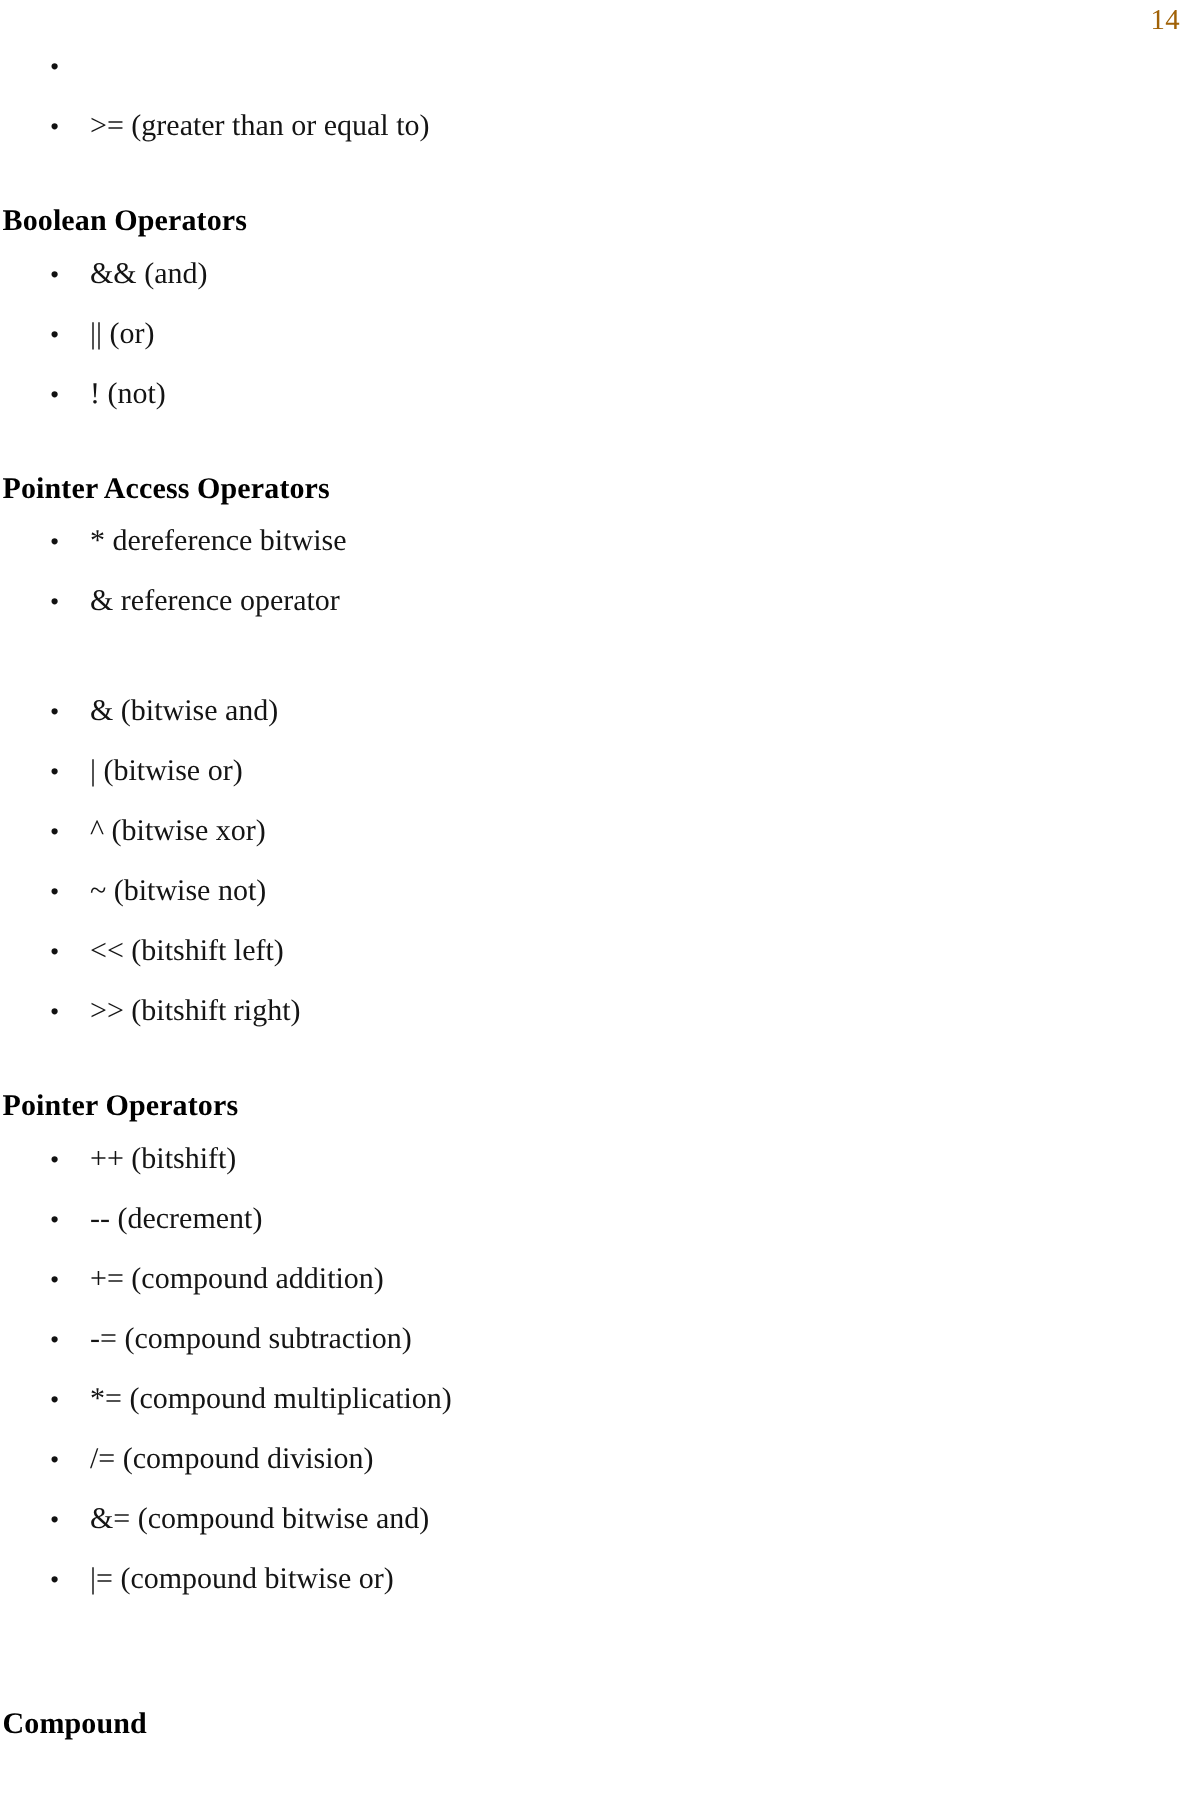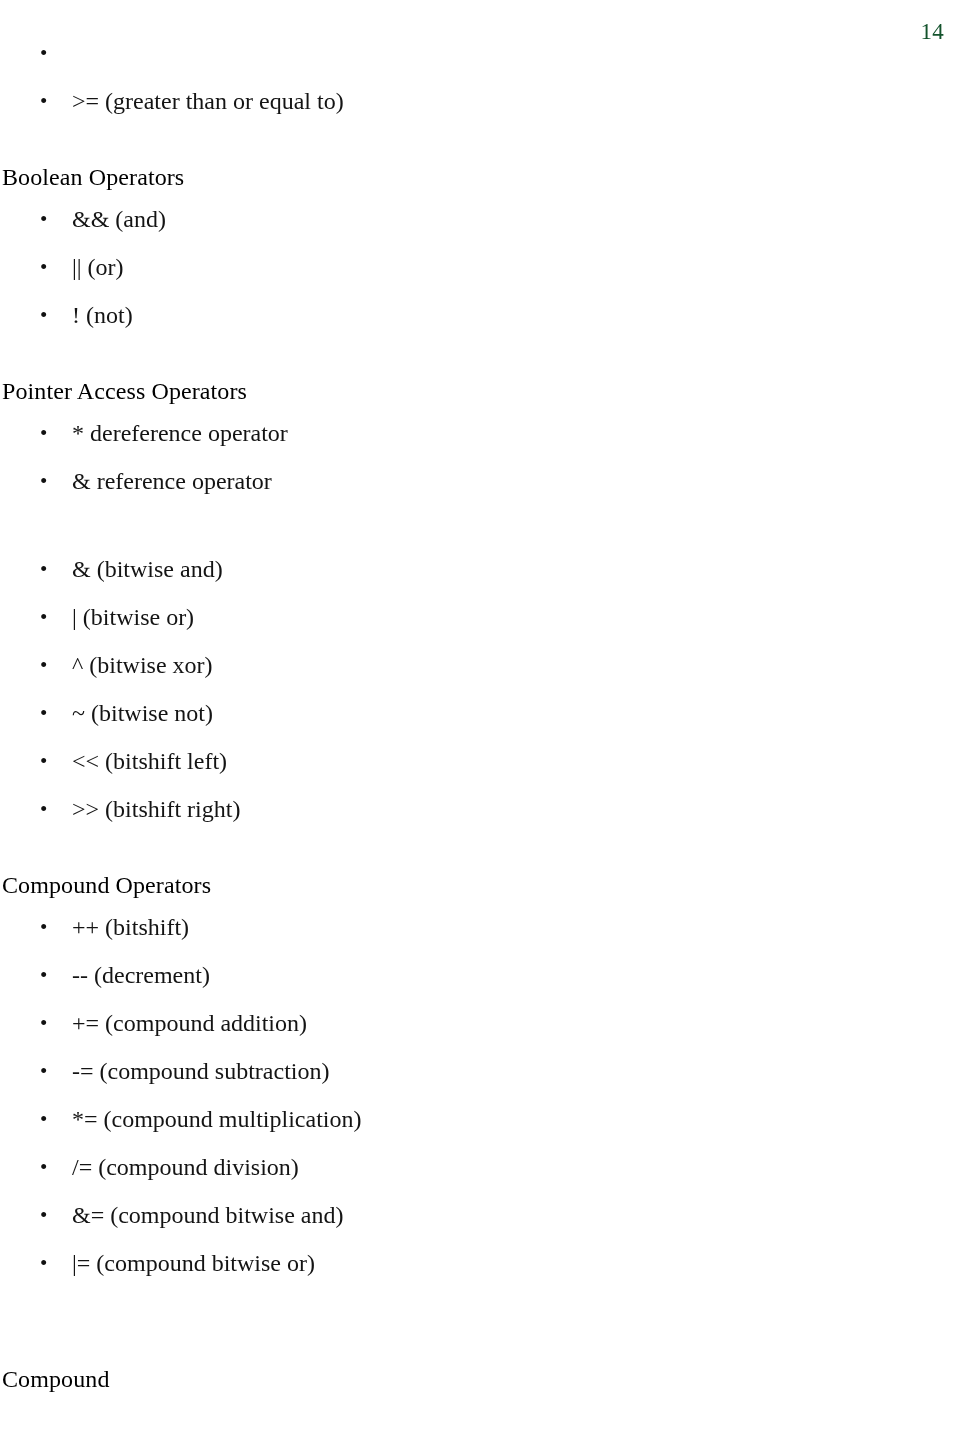--- a/index.html
+++ b/index.html
@@ -21,42 +21,42 @@
   .page {
     position: relative;
     width: 960px;
     height: 1455px;
     box-sizing: border-box;
   }
 
   
   .page-number {
     position: absolute;
-    top: 18px;
+    top: 2px;
     right: 16px;
     font-size: 23px;
     line-height: 28px;
     font-weight: 400;
     letter-spacing: 0.3px;
-    color: #14532d;
+    color: #a16207;
   }
 
   
   .content {
     position: absolute;
     left: 0px;
     top: 38px;
     width: 900px;
   }
 
   
   .section-heading {
     font-size: 24px;
     line-height: 30px;
-    font-weight: 400;
+    font-weight: 700;
     color: #000000;
     margin: 0;
     padding: 0 0 0 2px;
     letter-spacing: 0.1px;
     white-space: pre;
   }
 
   
   .bullet-list {
     list-style: none;
@@ -117,35 +117,35 @@
         <div class="gap-after-heading"></div>
         <ul class="bullet-list">
           <li class="bullet-item"><span class="bullet-marker">•</span><span class="bullet-text">&amp;&amp; (and)</span></li>
           <li class="bullet-item"><span class="bullet-marker">•</span><span class="bullet-text">|| (or)</span></li>
           <li class="bullet-item"><span class="bullet-marker">•</span><span class="bullet-text">! (not)</span></li>
         </ul>
         <div class="gap-before-heading"></div>
         <div class="section-heading">Pointer Access Operators</div>
         <div class="gap-after-heading"></div>
         <ul class="bullet-list">
-          <li class="bullet-item"><span class="bullet-marker">•</span><span class="bullet-text">* dereference operator</span></li>
+          <li class="bullet-item"><span class="bullet-marker">•</span><span class="bullet-text">* dereference bitwise</span></li>
           <li class="bullet-item"><span class="bullet-marker">•</span><span class="bullet-text">&amp; reference operator</span></li>
         </ul>
         <div class="gap-before-heading"></div>
         <div class="gap-after-heading"></div>
         <ul class="bullet-list">
           <li class="bullet-item"><span class="bullet-marker">•</span><span class="bullet-text">&amp; (bitwise and)</span></li>
           <li class="bullet-item"><span class="bullet-marker">•</span><span class="bullet-text">| (bitwise or)</span></li>
           <li class="bullet-item"><span class="bullet-marker">•</span><span class="bullet-text">^ (bitwise xor)</span></li>
           <li class="bullet-item"><span class="bullet-marker">•</span><span class="bullet-text">~ (bitwise not)</span></li>
           <li class="bullet-item"><span class="bullet-marker">•</span><span class="bullet-text">&lt;&lt; (bitshift left)</span></li>
           <li class="bullet-item"><span class="bullet-marker">•</span><span class="bullet-text">&gt;&gt; (bitshift right)</span></li>
         </ul>
         <div class="gap-before-heading"></div>
-        <div class="section-heading">Compound Operators</div>
+        <div class="section-heading">Pointer Operators</div>
         <div class="gap-after-heading"></div>
         <ul class="bullet-list">
           <li class="bullet-item"><span class="bullet-marker">•</span><span class="bullet-text">++ (bitshift)</span></li>
           <li class="bullet-item"><span class="bullet-marker">•</span><span class="bullet-text">-- (decrement)</span></li>
           <li class="bullet-item"><span class="bullet-marker">•</span><span class="bullet-text">+= (compound addition)</span></li>
           <li class="bullet-item"><span class="bullet-marker">•</span><span class="bullet-text">-= (compound subtraction)</span></li>
           <li class="bullet-item"><span class="bullet-marker">•</span><span class="bullet-text">*= (compound multiplication)</span></li>
           <li class="bullet-item"><span class="bullet-marker">•</span><span class="bullet-text">/= (compound division)</span></li>
           <li class="bullet-item"><span class="bullet-marker">•</span><span class="bullet-text">&amp;= (compound bitwise and)</span></li>
           <li class="bullet-item"><span class="bullet-marker">•</span><span class="bullet-text">|= (compound bitwise or)</span></li>

